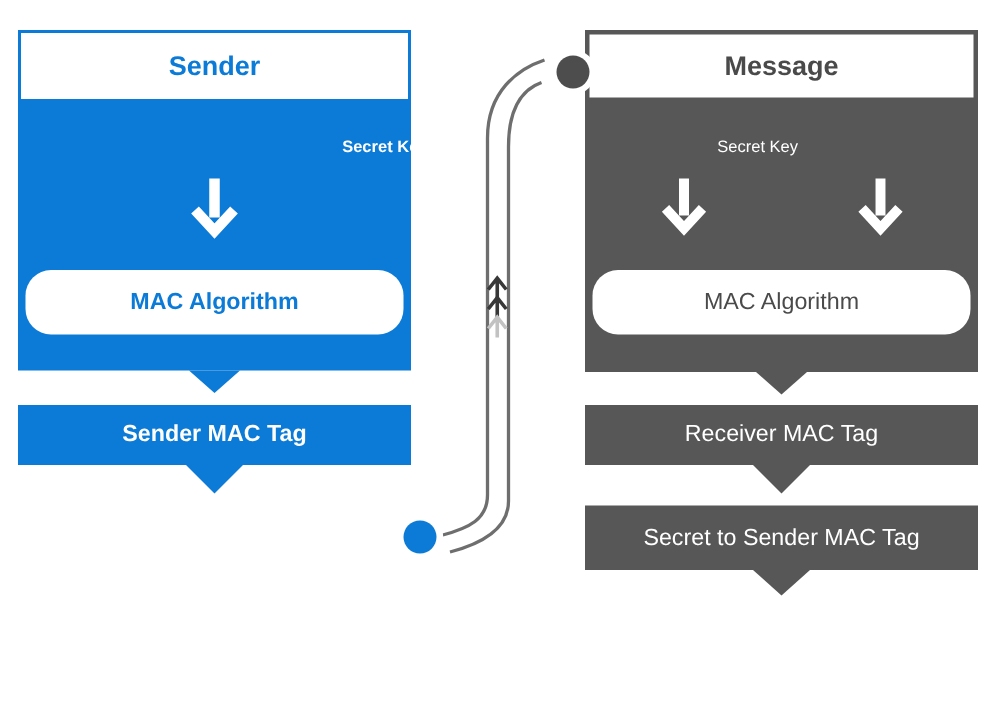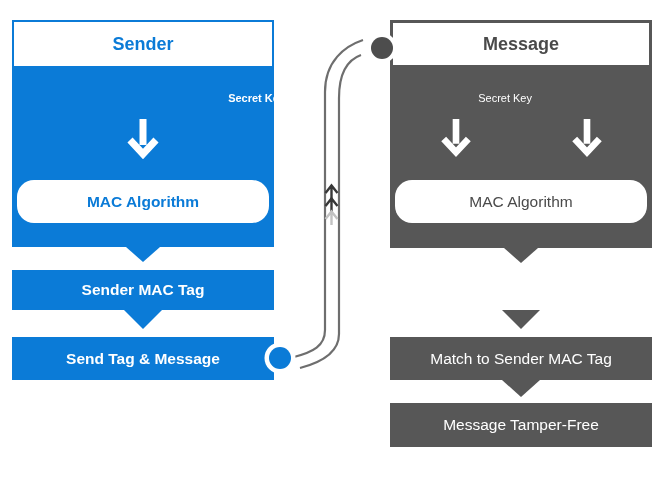--- a/index.html
+++ b/index.html
@@ -99,23 +99,20 @@
     </div>
     <div class="strip" id="sender-strip">MAC Algorithm</div>
   </div>
   <div class="notch n-body blue" id="sender-body-notch"></div>
 
   <div class="abs flow-box blue" id="sender-mac-tag">
     <span>Sender MAC Tag</span>
   </div>
   <div class="notch n-box blue" id="sender-tag-notch"></div>
 
-  <div class="abs flow-box blue" id="send-tag-message">
-    <span>Send Tag &amp; Message</span>
-  </div>
 
   <div class="abs hdr" id="receiver-header">
     <span>Message</span>
   </div>
 
   <div class="abs body-block" id="receiver-body">
     <div class="half left">
       <div class="body-label">Secret Key</div>
       <div class="big-arrow">
         <svg width="36" height="42" viewBox="0 0 38 44">
@@ -127,30 +124,30 @@
       <div class="big-arrow">
         <svg width="36" height="42" viewBox="0 0 38 44">
           <path class="dn-arrow" d="M19 2 L19 28 M6 23 L19 37 L32 23"></path>
         </svg>
       </div>
     </div>
     <div class="strip" id="receiver-strip">MAC Algorithm</div>
   </div>
   <div class="notch n-body gray" id="receiver-body-notch"></div>
 
+  <div class="abs flow-box gray" id="receiver-mac-tag">
+    <span>Receiver MAC Tag</span>
+  </div>
   <div class="notch n-box gray" id="receiver-tag-notch"></div>
 
   <div class="abs flow-box gray" id="match-box">
-    <span>Match to Sender MAC Tag</span>
+    <span>Secret to Sender MAC Tag</span>
   </div>
   <div class="notch n-box2 gray" id="match-notch"></div>
 
-  <div class="abs flow-box gray" id="tamper-box">
-    <span>Message Tamper-Free</span>
-  </div>
 
   <svg id="connector" width="672" height="480" viewBox="0 0 672 480">
     <path class="conn-line" d="M363 40 C 345 46, 325 61, 325 92 L325 330 C 325 346, 313 352, 294 357"></path>
     <path class="conn-line" d="M361 55 C 347 60, 339 73, 339 98 L339 334 C 339 352, 323 362, 300 368"></path>
 
     <g>
       <path class="up-arrow-dark" d="M331.5 199 L331.5 187 M325.5 193 L331.5 185.5 L337.5 193"></path>
     </g>
     <g>
       <path class="up-arrow-dark" d="M331.5 212 L331.5 200 M325.5 206 L331.5 198.5 L337.5 206"></path>

